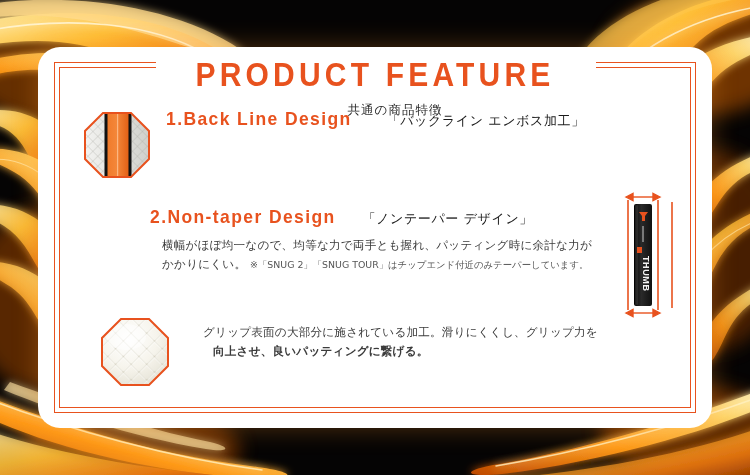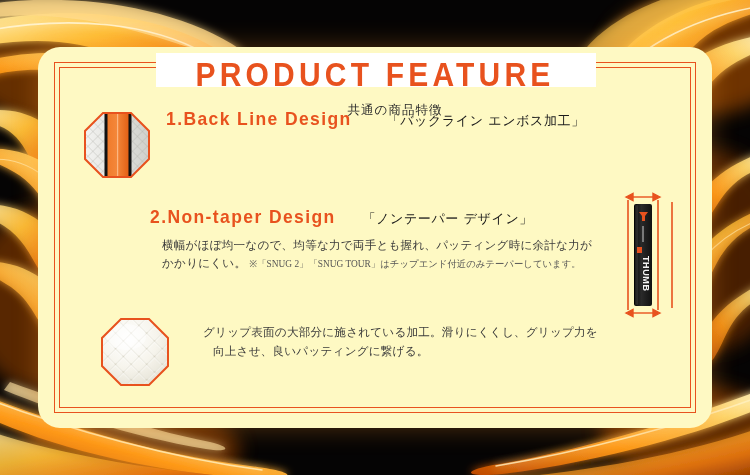--- a/index.html
+++ b/index.html
@@ -13,21 +13,21 @@
   #stage { position: relative; width: 750px; height: 475px; background: #050404; overflow: hidden; }
 
   .bg-flames { position: absolute; inset: 0; }
   .bg-flames svg { position: absolute; inset: 0; width: 750px; height: 475px; display: block; }
 
   
   #card {
     position: absolute;
     left: 38px; top: 47px;
     width: 674px; height: 381px;
-    background: #fef9c3;
+    background: #ffffff;
     border-radius: 22px;
     box-shadow: 0 0 26px rgba(255,150,40,0.30);
   }
   
   .frame-outer {
     position: absolute;
     left: 16px; top: 15px; right: 16px; bottom: 15px;
     border: 1.6px solid #E8521E;
   }
   .frame-inner {
@@ -247,21 +247,21 @@
     </div>
 
     <div class="feature" style="left:68px; top:160px; width:500px;margin-left:44px;">
       <div class="f-head">
         <span class="f-num">2.Non-taper Design</span>
         <span style="display:inline-block;width:18px;"></span>
         <span class="f-jp">「ノンテーパー デザイン」</span>
       </div>
       <div class="f-body" style="margin-top:8px; padding-left:12px;">
         <div>横幅がほぼ均一なので、均等な力で両手とも握れ、パッティング時に余計な力が</div>
-        <div style="white-space:nowrap;font-family:Liberation Serif, serif;">
+        <div style="white-space:nowrap;">
           <span>かかりにくい。</span>
           <span class="f-note">※「SNUG 2」「SNUG TOUR」はチップエンド付近のみテーパーしています。</span>
         </div>
       </div>
     </div>
 
     <div class="grip-ill" style="left:582px; top:143px;">
       <svg width="58" height="130" viewBox="0 0 58 130">
         <defs>
           <linearGradient id="gripg" x1="0" y1="0" x2="1" y2="0">
@@ -322,18 +322,18 @@
           <rect x="0" y="0" width="70" height="70" fill="url(#diam3)"></rect>
           <ellipse cx="26" cy="20" rx="20" ry="13" fill="#FFFFFF" opacity="0.45"></ellipse>
         </g>
         <polygon points="21,2 49,2 68,21 68,49 49,68 21,68 2,49 2,21" fill="none" stroke="#E8521E" stroke-width="2"></polygon>
       </svg>
     </div>
 
     <div class="feature" style="left:145px; top:268px; width:500px;">
       <div class="f-body" style="margin-top:8px; padding-left:20px;">
         <div>グリップ表面の大部分に施されている加工。滑りにくくし、グリップ力を</div>
-        <div style="padding-left:10px;">向上させ、良いパッティングに繋げる。</div>
+        <div style="padding-left:10px;font-weight:bold;">向上させ、良いパッティングに繋げる。</div>
       </div>
     </div>
 
   </div>
 </div>
 
 </body></html>

